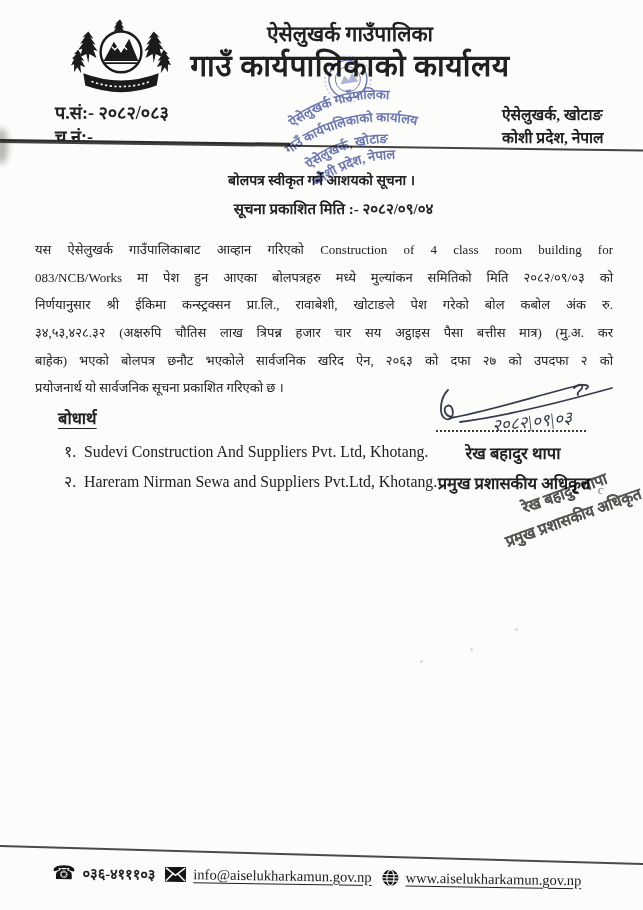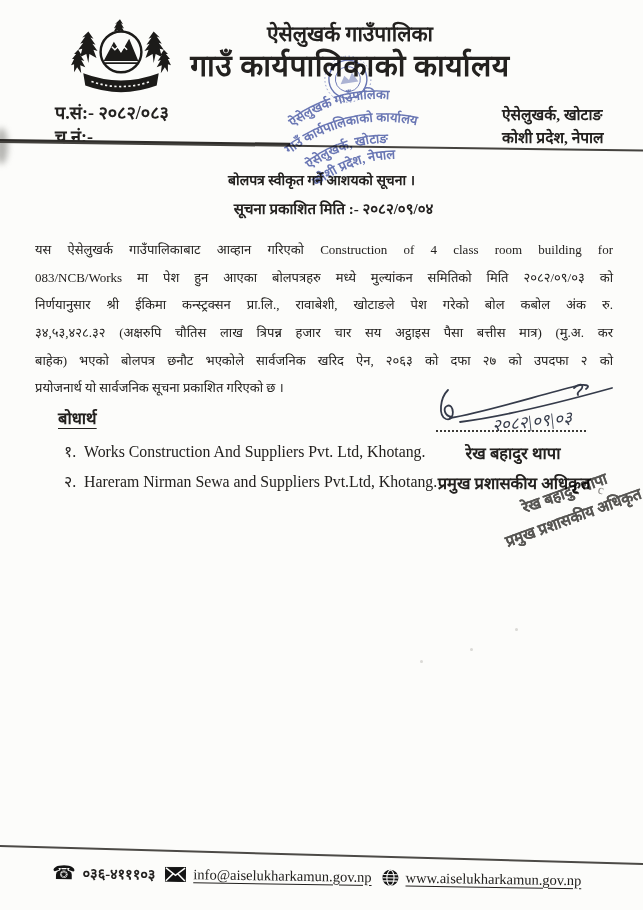--- a/index.html
+++ b/index.html
@@ -140,21 +140,21 @@
       <div class="body-line">083/NCB/Works मा पेश हुन आएका बोलपत्रहरु मध्ये मुल्यांकन समितिको मिति २०८२/०९/०३ को</div>
       <div class="body-line">निर्णयानुसार श्री ईकिमा कन्स्ट्रक्सन प्रा.लि., रावाबेशी, खोटाङले पेश गरेको बोल कबोल अंक रु.</div>
       <div class="body-line">३४,५३,४२८.३२ (अक्षरुपि चौतिस लाख त्रिपन्न हजार चार सय अट्ठाइस पैसा बत्तीस मात्र) (मु.अ. कर</div>
       <div class="body-line">बाहेक) भएको बोलपत्र छनौट भएकोले सार्वजनिक खरिद ऐन, २०६३ को दफा २७ को उपदफा २ को</div>
       <div class="body-line">प्रयोजनार्थ यो सार्वजनिक सूचना प्रकाशित गरिएको छ ।</div>
     </div>
 
   <div class="cc-head">बोधार्थ</div>
   <div class="cc-list">
       <div class="cc-item">
-      <span class="cc-num">१.</span><span class="cc-text">Works Construction And Suppliers Pvt. Ltd, Khotang.</span>
+      <span class="cc-num">१.</span><span class="cc-text">Sudevi Construction And Suppliers Pvt. Ltd, Khotang.</span>
     </div>
       <div class="cc-item">
       <span class="cc-num">२.</span><span class="cc-text">Hareram Nirman Sewa and Suppliers Pvt.Ltd, Khotang.</span>
     </div>
     </div>
 
   <div class="sig-scribble">
     <svg viewBox="0 0 208 60" width="208" height="60">
       <g stroke="#353b4a" stroke-width="1.8" fill="none" stroke-linecap="round">
         <path d="M22,14 C14,22 12,40 20,43 C30,46 28,26 21,30 C17,32 18,40 26,41"></path>

